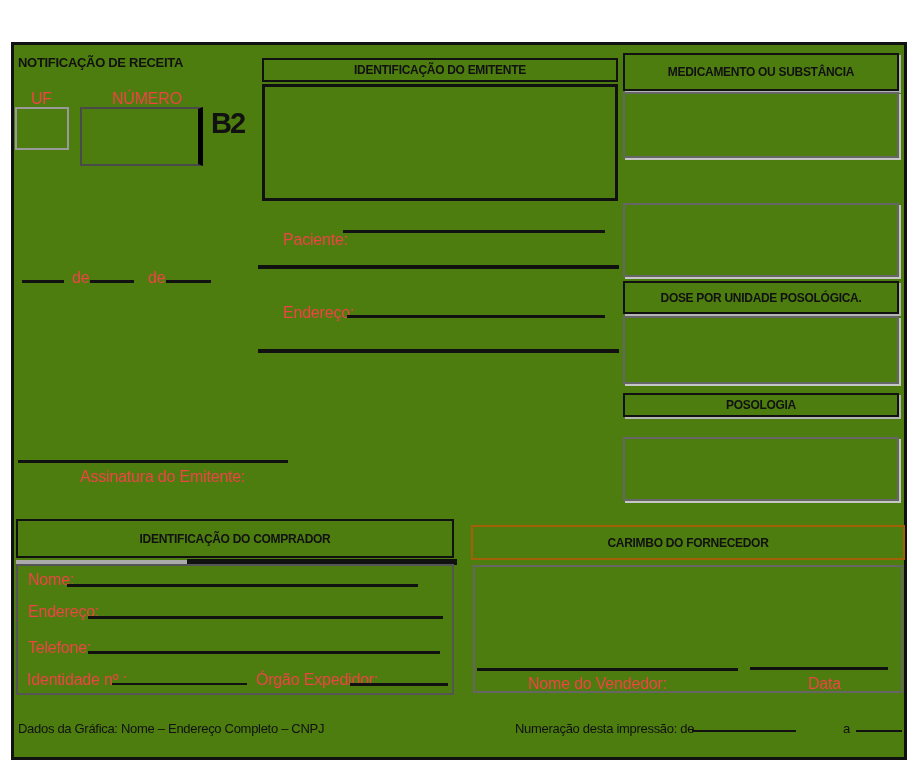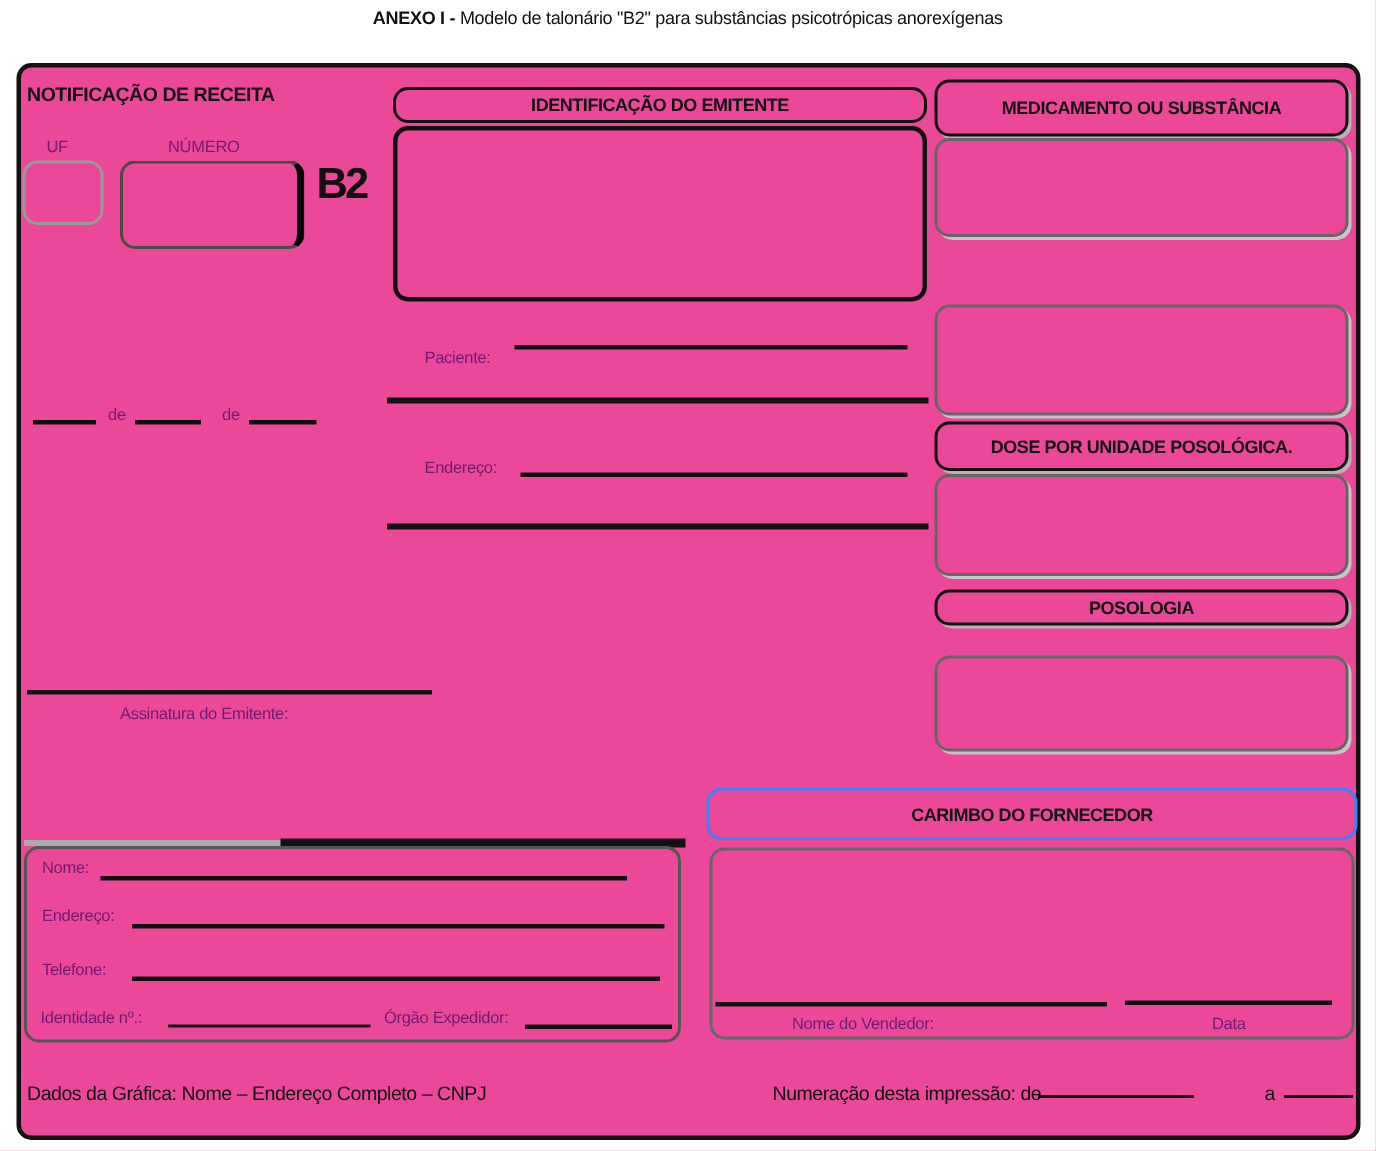--- a/index.html
+++ b/index.html
@@ -1,38 +1,35 @@
 <!DOCTYPE html>
 <html><head>
 <meta charset="utf-8">
 <style>
   html,body{margin:0;padding:0;background:#ffffff;}
   .page{position:relative;width:917px;height:767px;background:#ffffff;overflow:hidden;
         font-family:"Liberation Sans", sans-serif;color:#111;}
   .abs{position:absolute;}
-  .lbl{position:absolute;font-size:11px;color:#701a75;white-space:nowrap;letter-spacing:-0.2px;line-height:13px;}
+  .lbl{position:absolute;font-size:16px;color:#ef4444;white-space:nowrap;letter-spacing:-0.2px;line-height:13px;}
   .lbl13{position:absolute;font-size:13px;color:#111;white-space:nowrap;letter-spacing:-0.3px;line-height:14px;}
   .bold{font-weight:bold;}
   .hline{position:absolute;background:#111;}
-  .box{position:absolute;box-sizing:border-box;background:#ec4899;border-radius:10px;}
+  .box{position:absolute;box-sizing:border-box;background:#4d7c0f;}
   .hdrbox{display:flex;align-items:center;justify-content:center;font-weight:bold;font-size:12px;
           letter-spacing:-0.3px;white-space:nowrap;}
   .sh{box-shadow:2px 2px 0 #b5b5b5;}
   .shl{box-shadow:2px 2px 0 #c6c6c6;}
   .title-row{position:absolute;top:5px;left:0;width:100%;text-align:center;font-size:12px;letter-spacing:-0.2px;}
   .b2{position:absolute;font-size:29px;font-weight:800;letter-spacing:-2px;line-height:30px;}
 </style>
 </head>
 <body>
 
 <div class="page">
 
-  <div class="title-row">
-    <span class="bold">ANEXO I -</span><span> Modelo de talonário "B2" para substâncias psicotrópicas anorexígenas</span>
-  </div>
 
   <div class="box" style="left:11px;top:42px;width:896px;height:718px;border:3px solid #111;"></div>
 
   <div class="lbl13 bold" style="left:18px;top:56px;">NOTIFICAÇÃO DE RECEITA</div>
 
   <div class="lbl" style="left:31px;top:92px;">UF</div>
   <div class="lbl" style="left:112px;top:92px;">NÚMERO</div>
 
   <div class="box" style="left:15px;top:107px;width:54px;height:43px;border:2px solid #9a9a9a;"></div>
   <div class="box" style="left:80px;top:107px;width:123px;height:59px;border:2px solid #4a4a4a;border-right:5px solid #000;"></div>
@@ -73,39 +70,42 @@
   <div class="box hdrbox sh" style="left:623px;top:281px;width:276px;height:33px;border:2px solid #111;">
     <span>DOSE POR UNIDADE POSOLÓGICA.</span>
   </div>
   <div class="box shl" style="left:623px;top:316px;width:276px;height:68px;border:2px solid #666;"></div>
 
   <div class="box hdrbox sh" style="left:623px;top:393px;width:276px;height:24px;border:2px solid #111;text-align:center;">
     <span>POSOLOGIA</span>
   </div>
   <div class="box shl" style="left:623px;top:437px;width:276px;height:64px;border:2px solid #666;"></div>
 
+  <div class="box hdrbox" style="left:16px;top:519px;width:438px;height:39px;border:2px solid #111;">
+    <span>IDENTIFICAÇÃO DO COMPRADOR</span>
+  </div>
   <div class="abs" style="left:16px;top:560px;width:172px;height:4px;background:#aaaaaa;"></div>
   <div class="abs" style="left:187px;top:559px;width:270px;height:6px;background:#111;"></div>
   <div class="box" style="left:16px;top:564px;width:438px;height:131px;border:2px solid #555;"></div>
 
   <div class="lbl" style="left:28px;top:573px;">Nome:</div>
   <div class="hline" style="left:67px;top:584px;width:351px;height:3px;"></div>
 
   <div class="lbl" style="left:28px;top:605px;">Endereço:</div>
   <div class="hline" style="left:88px;top:616px;width:355px;height:3px;"></div>
 
   <div class="lbl" style="left:28px;top:641px;">Telefone:</div>
   <div class="hline" style="left:88px;top:651px;width:352px;height:3px;"></div>
 
   <div class="lbl" style="left:27px;top:673px;">Identidade nº.:</div>
   <div class="hline" style="left:112px;top:683px;width:135px;height:2px;"></div>
   <div class="lbl" style="left:256px;top:673px;">Órgão Expedidor:</div>
   <div class="hline" style="left:350px;top:683px;width:98px;height:3px;"></div>
 
-  <div class="box hdrbox" style="left:471px;top:525px;width:434px;height:35px;border:2px solid #3b82f6;justify-content:center;">
+  <div class="box hdrbox" style="left:471px;top:525px;width:434px;height:35px;border:2px solid #a16207;justify-content:center;">
     <span>CARIMBO DO FORNECEDOR</span>
   </div>
   <div class="box" style="left:473px;top:565px;width:430px;height:128px;border:2px solid #666;"></div>
 
   <div class="hline" style="left:477px;top:668px;width:261px;height:3px;"></div>
   <div class="lbl" style="left:528px;top:677px;">Nome do Vendedor:</div>
   <div class="hline" style="left:750px;top:667px;width:138px;height:3px;"></div>
   <div class="lbl" style="left:808px;top:677px;">Data</div>
 
   <div class="lbl13" style="left:18px;top:722px;">Dados da Gráfica: Nome – Endereço Completo – CNPJ</div>

